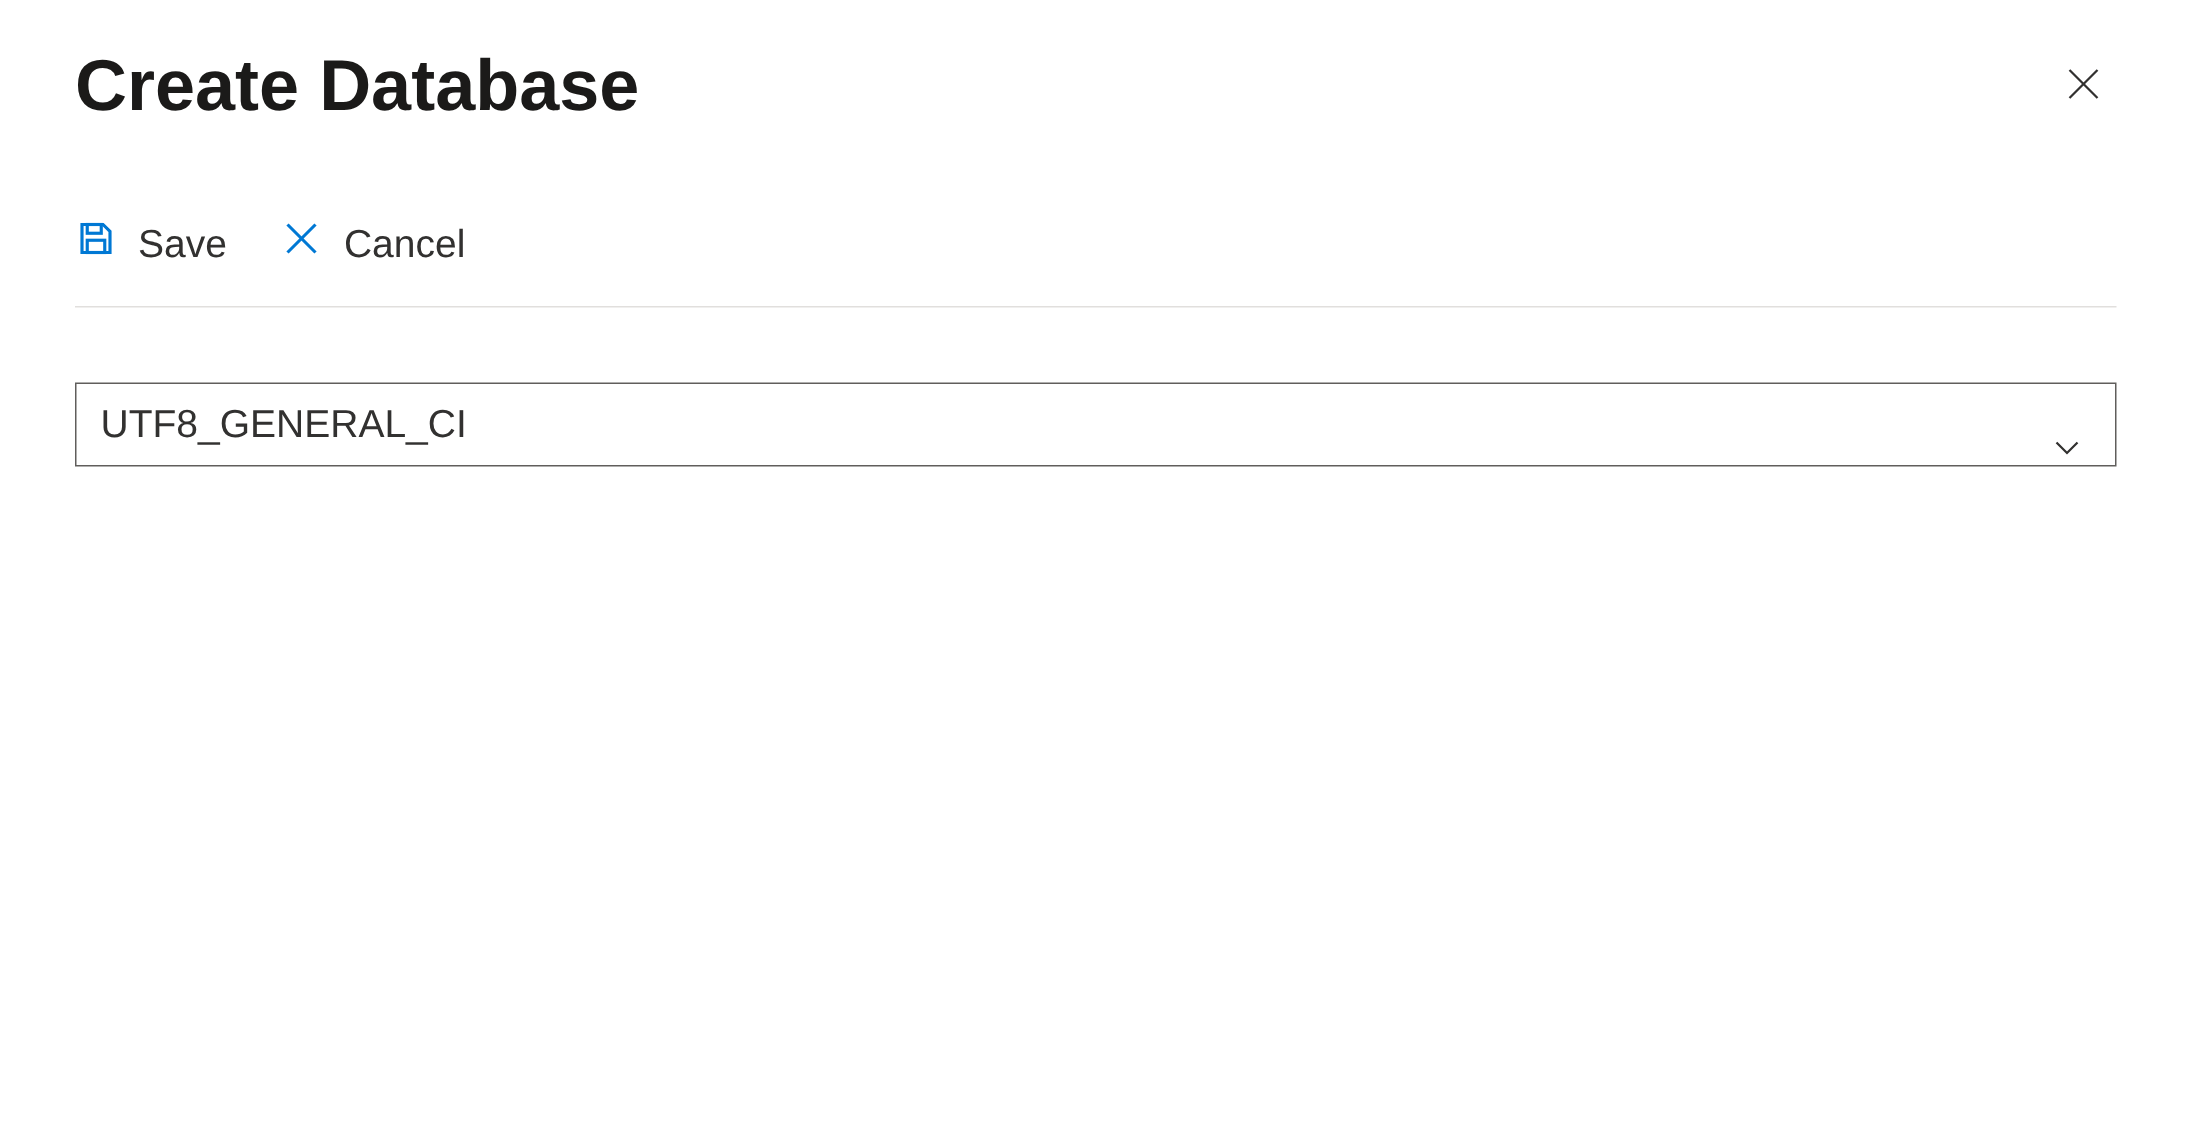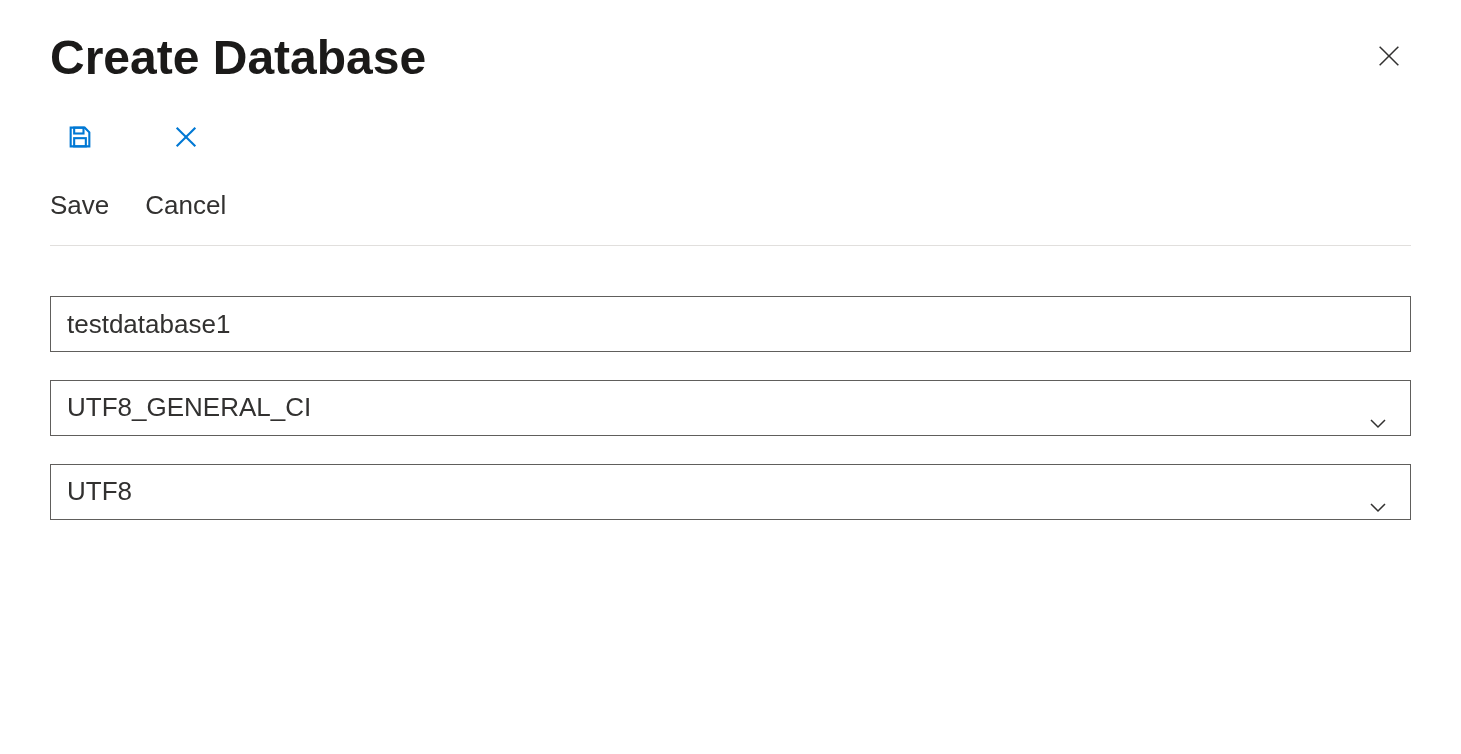--- a/index.html
+++ b/index.html
@@ -6,21 +6,21 @@
     body {
       font-family: "Segoe UI", -apple-system, BlinkMacSystemFont, sans-serif;
       background: #ffffff;
       color: #323130;
       padding: 30px 50px;
     }
     .header-row {
       display: flex;
       justify-content: space-between;
       align-items: center;
-      margin-bottom: 38px;
+      margin-bottom: 60px;
       gap: 40px;
     }
     .page-title {
       font-size: 48px;
       font-weight: 600;
       color: #1b1a19;
     }
     .close-btn {
       background: none;
       border: none;
@@ -34,28 +34,27 @@
     .toolbar {
       display: flex;
       gap: 36px;
       padding-bottom: 24px;
       border-bottom: 1px solid #e1dfdd;
       margin-bottom: 50px;
     }
     .toolbar-btn {
       display: inline-flex;
       align-items: center;
-      gap: 32px;
+      gap: 14px;
       background: none;
       border: none;
       cursor: pointer;
       font-size: 26px;
       color: #323130;
       padding: 0;
-      flex-direction: column;
     }
     .toolbar-btn svg { width: 28px; height: 28px; }
     .form-group { margin-bottom: 28px; }
     .form-label {
       display: block;
       font-size: 26px;
       color: #323130;
       margin-bottom: 12px;
     }
     .required-star { color: #a4262c; margin-left: 4px; }
@@ -121,36 +120,27 @@
       <svg viewBox="0 0 24 24" fill="none" stroke="#0078d4" stroke-width="1.8">
         <line x1="4" y1="4" x2="20" y2="20"></line>
         <line x1="20" y1="4" x2="4" y2="20"></line>
       </svg>
     </span>
     <span>Cancel</span>
   </button>
 </div>
 
 <div class="form-group">
-  <input type="text" class="text-input" value="testdatabase1" style="">
 </div>
 
 <div class="form-group">
   <div class="select-wrap">
     <div class="select-value">UTF8_GENERAL_CI</div>
     <div class="select-caret">
       <svg viewBox="0 0 24 24" fill="none" stroke="#323130" stroke-width="1.5">
         <polyline points="5,9 12,16 19,9"></polyline>
       </svg>
     </div>
   </div>
 </div>
 
 <div class="form-group">
-  <div class="select-wrap">
-    <div class="select-value">UTF8</div>
-    <div class="select-caret">
-      <svg viewBox="0 0 24 24" fill="none" stroke="#323130" stroke-width="1.5">
-        <polyline points="5,9 12,16 19,9"></polyline>
-      </svg>
-    </div>
-  </div>
 </div>
 
 </body></html>

